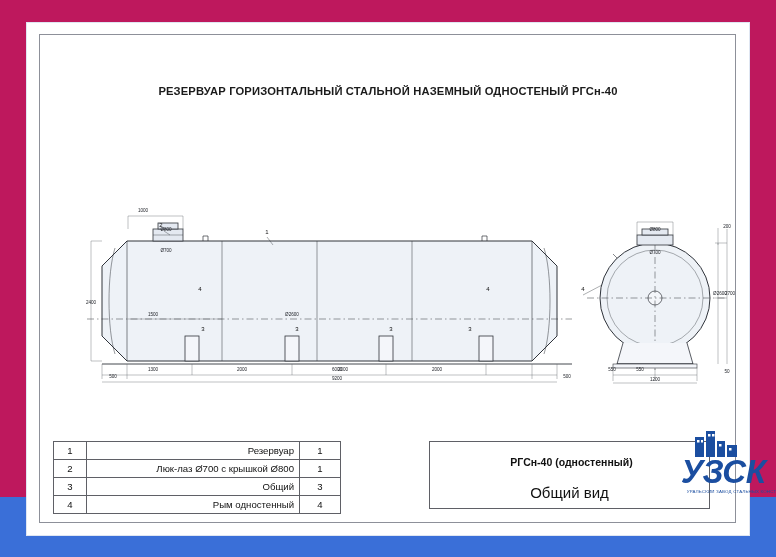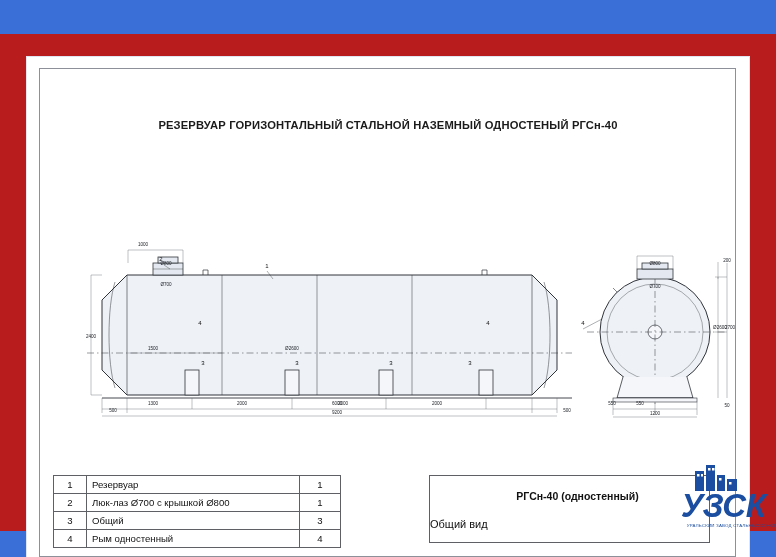--- a/index.html
+++ b/index.html
@@ -8,22 +8,21 @@
     background: #3a6fd8;
     width: 776px;
     height: 557px;
     overflow: hidden;
     font-family: "Liberation Sans", sans-serif;
   }
   #page {
     position: relative;
     width: 776px;
     height: 497px;
-    background: #b91c1c;
-    margin-top: 34px;
+    background: #be185d;
   }
   #sheet {
     position: absolute;
     left: 27px;
     top: 23px;
     width: 722px;
     height: 512px;
     background: #ffffff;
     box-shadow: 0 0 0 1px #dfe6f2;
   }
@@ -69,49 +68,50 @@
     font-size: 9.6px;
     color: #111;
   }
   #parts-table td {
     border: 1px solid #5f6066;
     height: 17px;
     padding: 0 5px;
     vertical-align: middle;
   }
   #parts-table td.num { width: 22px; text-align: center; }
-  #parts-table td.name { text-align: left; }
+  #parts-table td.name { text-align: right; }
   #parts-table td.qty { width: 30px; text-align: center; }
 
   
   #stamp {
     position: absolute;
     left: 402px;
     top: 418px;
     width: 281px;
     height: 68px;
     border: 1px solid #5f6066;
     box-sizing: border-box;
   }
   #stamp .stamp-title {
     position: absolute;
-    left: 8px;
+    left: 2px;
     top: 14px;
     width: 100%;
     text-align: center;
     font-size: 10.5px;
     font-weight: bold;
     color: #111;
   }
   #stamp .stamp-sub {
     position: absolute;
     left: 0;
     top: 42px;
     width: 100%;
-    font-size: 11px;
+    text-align: center;
+    font-size: 15px;
     color: #111;
   }
 
   
   #logo {
     position: absolute;
     left: 654px;
     top: 404px;
     width: 118px;
     height: 82px;

